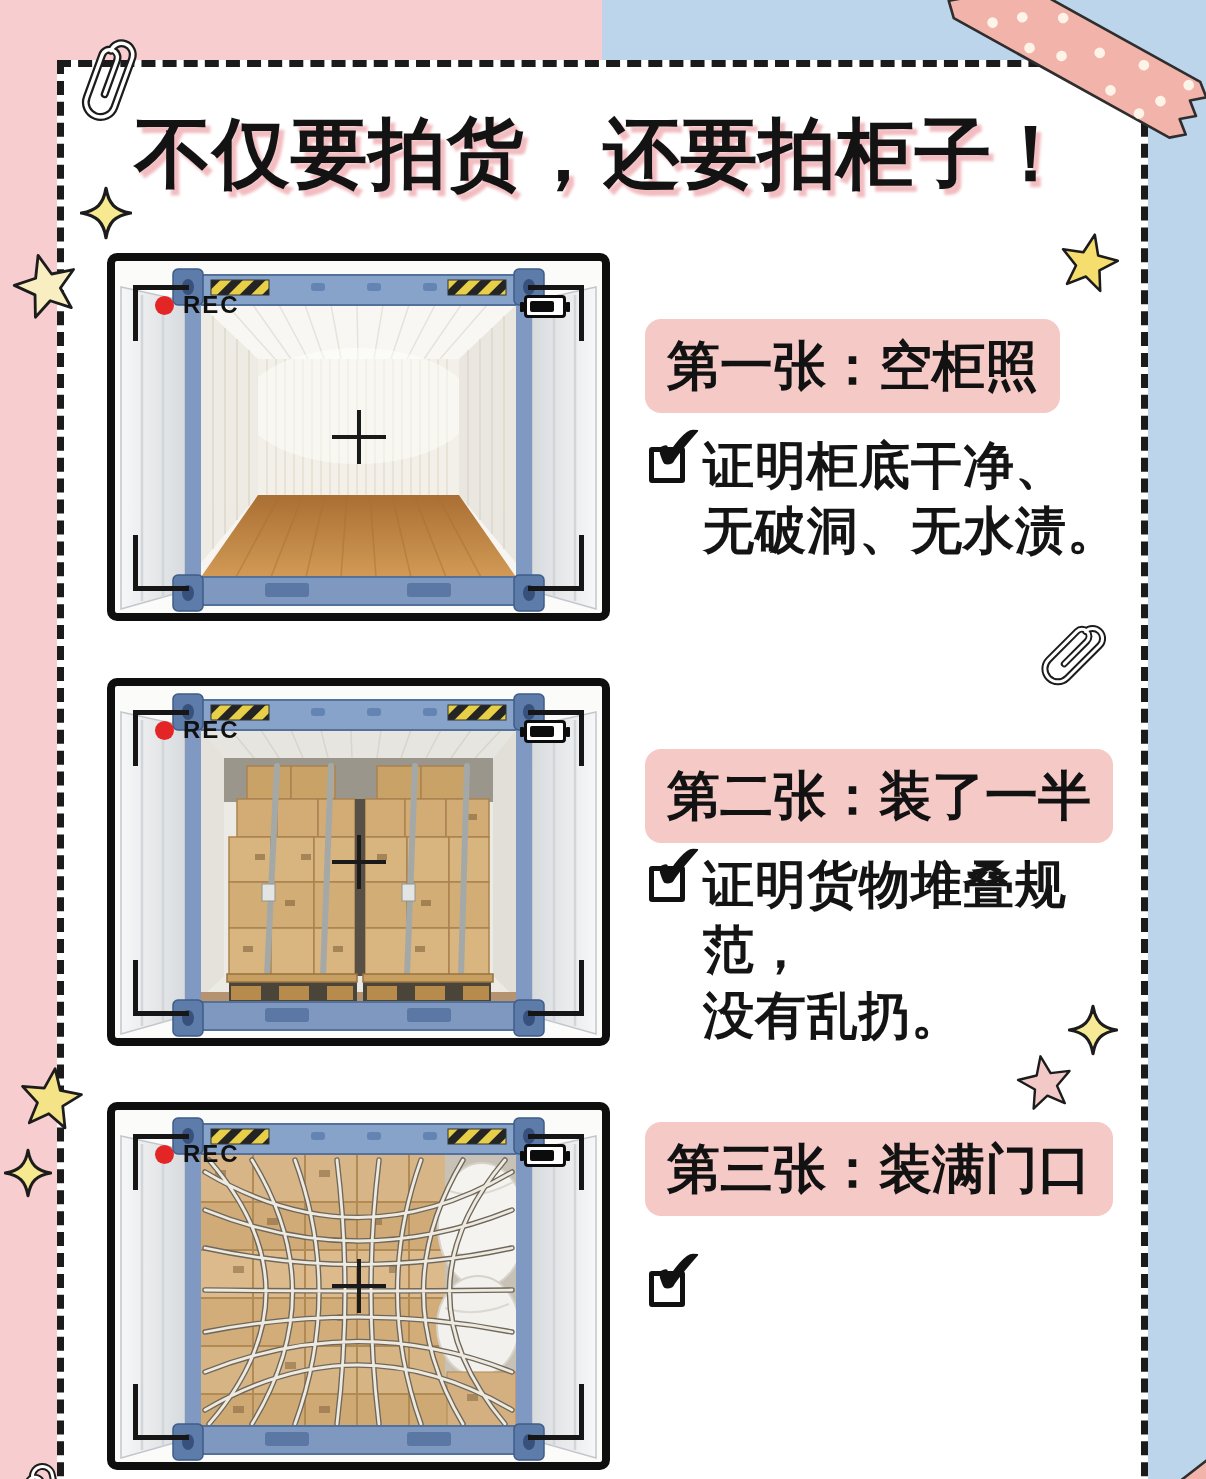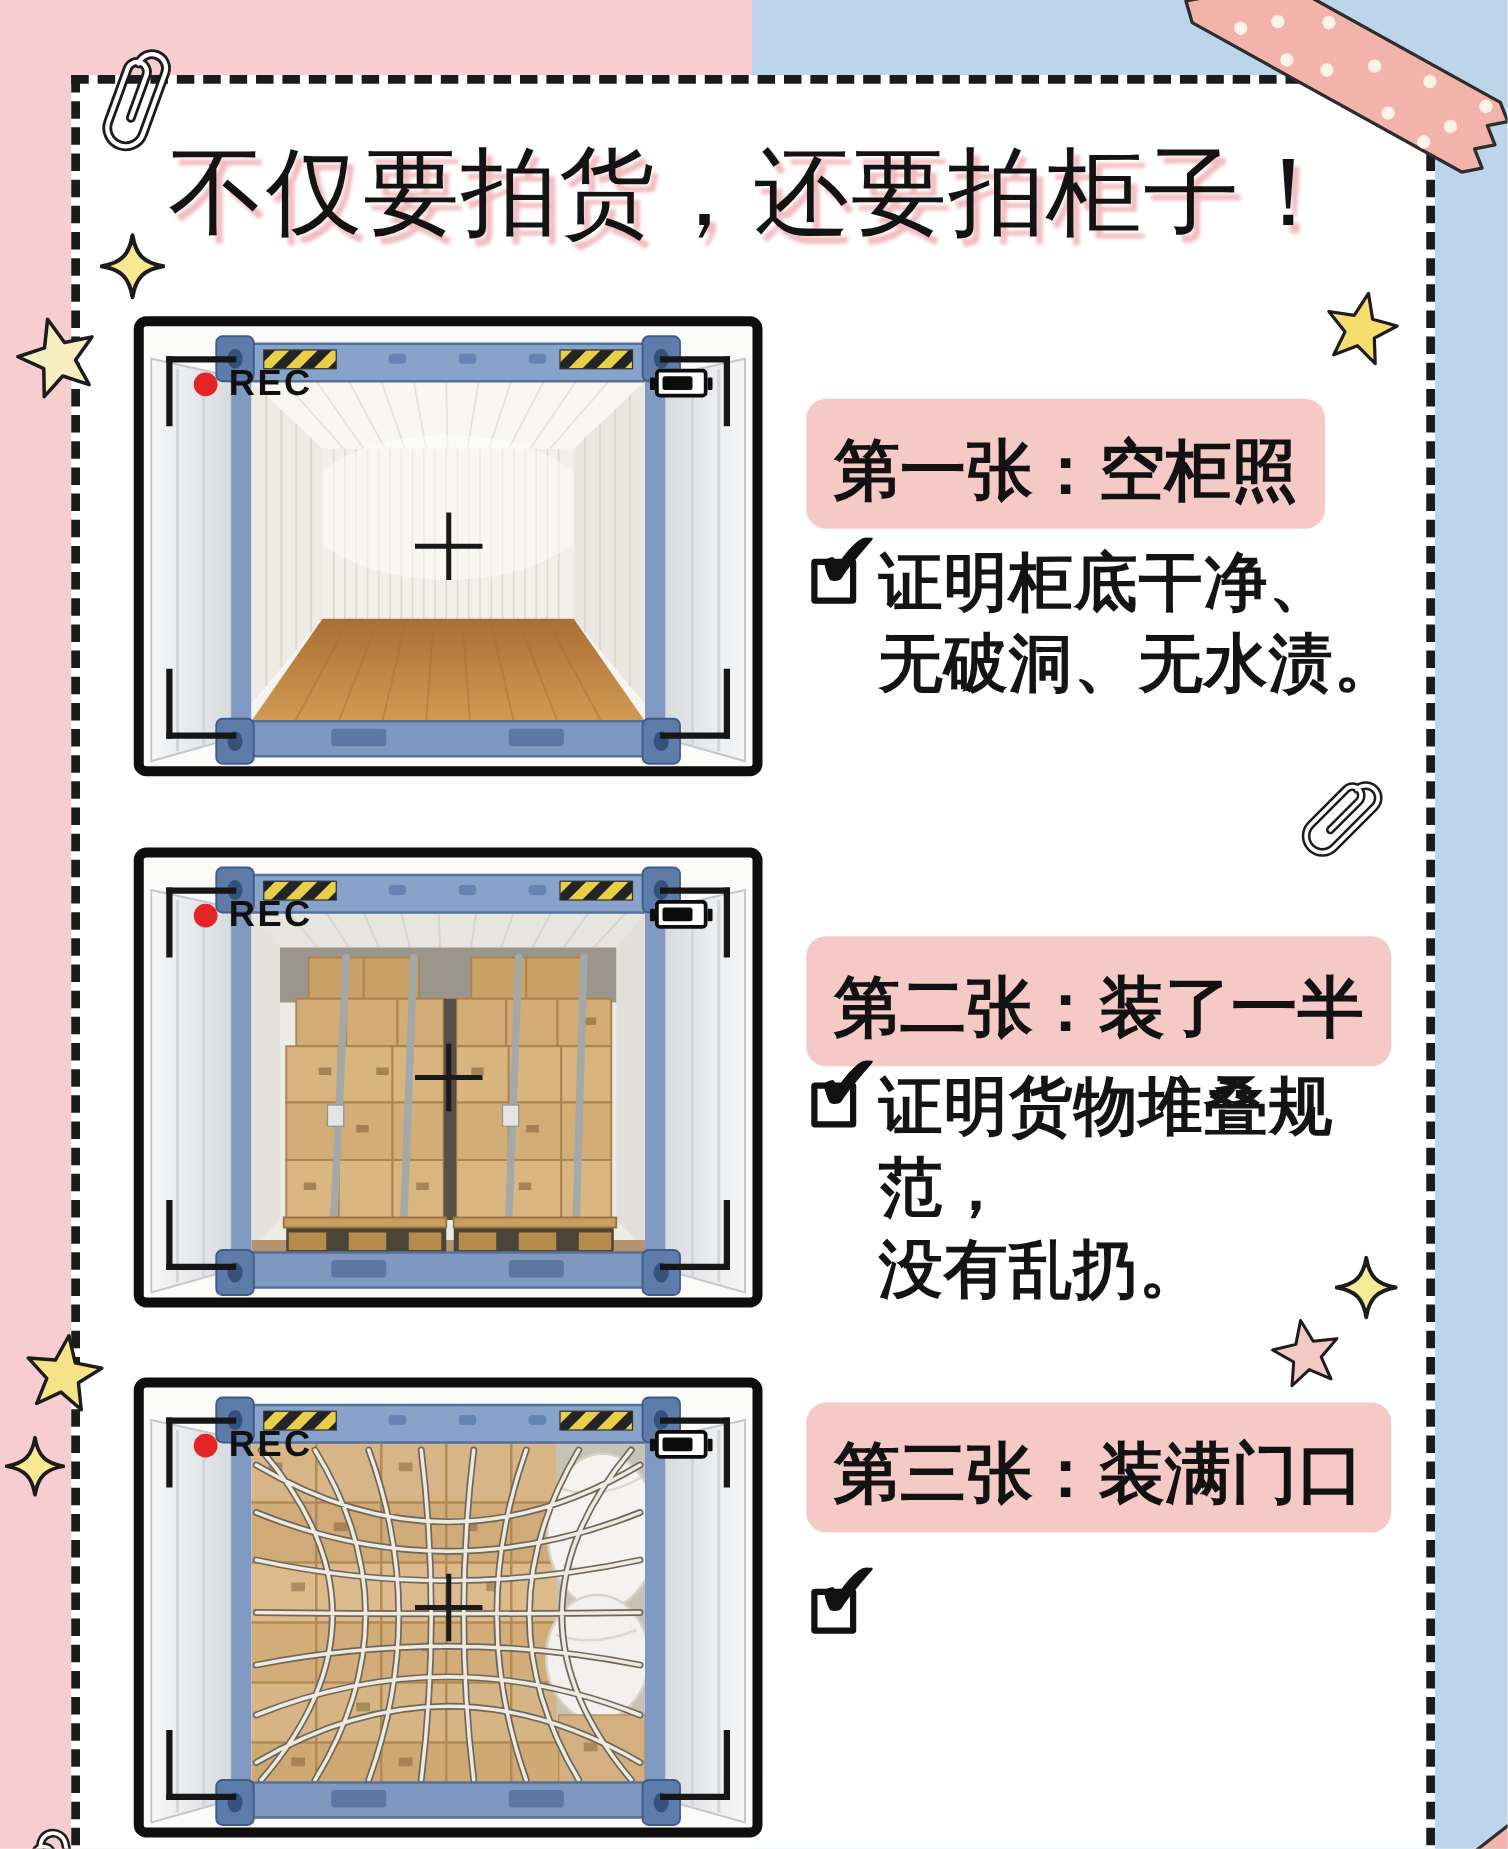--- a/index.html
+++ b/index.html
@@ -13,49 +13,49 @@
     width:1206px;height:1479px;position:relative;overflow:hidden;
     font-family:"Liberation Sans","DejaVu Sans",sans-serif;
     background:linear-gradient(90deg,var(--bg_left) 0 49.9%,var(--bg_right) 49.9% 100%);
   }
   .card{
     position:absolute;left:57px;top:60px;width:1091px;height:1500px;
     background:var(--card);border:7px dashed #1b1b1b;z-index:1;
   }
   .title{
     position:absolute;left:0;right:0;top:36px;margin:0;text-align:center;
-    font-size:77px;font-weight:400;color:#131313;letter-spacing:1px;
+    font-size:77px;font-weight:700;color:#131313;letter-spacing:1px;
     text-shadow:5px 6px 3px var(--title_shadow);white-space:nowrap;
   }
   
   .photo{
     position:absolute;left:43px;width:503px;height:368px;margin:0;
     border:8px solid #0e0e0e;border-radius:10px;background:#fbfbfa;overflow:hidden;
   }
   .photo.p1{top:186px}.photo.p2{top:611px}.photo.p3{top:1035px}
   .photo svg.scene{position:absolute;inset:0;width:100%;height:100%;}
   .bracket{position:absolute;width:56px;height:56px;border:5px solid #161616;z-index:3;}
   .bracket.tl{left:18px;top:24px;border-right:0;border-bottom:0;}
   .bracket.tr{right:18px;top:24px;border-left:0;border-bottom:0;}
   .bracket.bl{left:18px;bottom:22px;border-right:0;border-top:0;}
   .bracket.br{right:18px;bottom:22px;border-left:0;border-top:0;}
   .rec{position:absolute;left:40px;top:30px;display:flex;align-items:center;gap:9px;z-index:4;}
   .rec-dot{width:19px;height:19px;border-radius:50%;background:var(--rec_red);}
-  .rec-label{font-size:29px;font-weight:700;color:#101010;letter-spacing:2px;}
+  .rec-label{font-size:24px;font-weight:700;color:#101010;letter-spacing:2px;}
   .battery{position:absolute;right:36px;top:34px;width:42px;height:23px;border:3px solid #0c0c0c;border-radius:4px;background:#fff;z-index:4;}
   .battery .fill{position:absolute;left:3px;top:3px;bottom:3px;width:66%;background:#0c0c0c;border-radius:2px;}
   .battery:before{content:"";position:absolute;left:-7px;top:4px;width:4px;height:10px;background:#0c0c0c;border-radius:1px;}
   .battery:after{content:"";position:absolute;right:-7px;top:4px;width:4px;height:10px;background:#0c0c0c;border-radius:1px;}
   .crosshair{position:absolute;left:50%;top:50%;width:54px;height:54px;transform:translate(-50%,-50%);z-index:3;}
   .crosshair:before{content:"";position:absolute;left:0;right:0;top:50%;height:4px;margin-top:-2px;background:#1a1a1a;}
   .crosshair:after{content:"";position:absolute;top:0;bottom:0;left:50%;width:4px;margin-left:-2px;background:#1a1a1a;}
   
   .badge{
     position:absolute;left:581px;background:var(--accent_pink);border-radius:16px;
-    padding:22px 22px 10px;font-size:53px;font-weight:900;color:#121212;white-space:nowrap;
+    padding:12px 22px 10px;font-size:53px;font-weight:900;color:#121212;white-space:nowrap;
   }
   .badge.b1{top:252px}.badge.b2{top:682px}.badge.b3{top:1055px}
   .point{position:absolute;left:585px;display:flex;gap:18px;}
   .point.pt1{top:366px}.point.pt2{top:785px}.point.pt3{top:1190px}
   .checkbox{position:relative;flex:none;width:36px;height:36px;border:5px solid #111;border-radius:3px;margin-top:14px;}
   .tick{position:absolute;left:-2px;top:-36px;font-size:64px;font-weight:900;color:#111;line-height:1;}
   .lines{font-size:51px;font-weight:900;color:var(--ink);line-height:1.28;letter-spacing:1px;}
   
   .deco{position:absolute;z-index:6;}
 </style>

